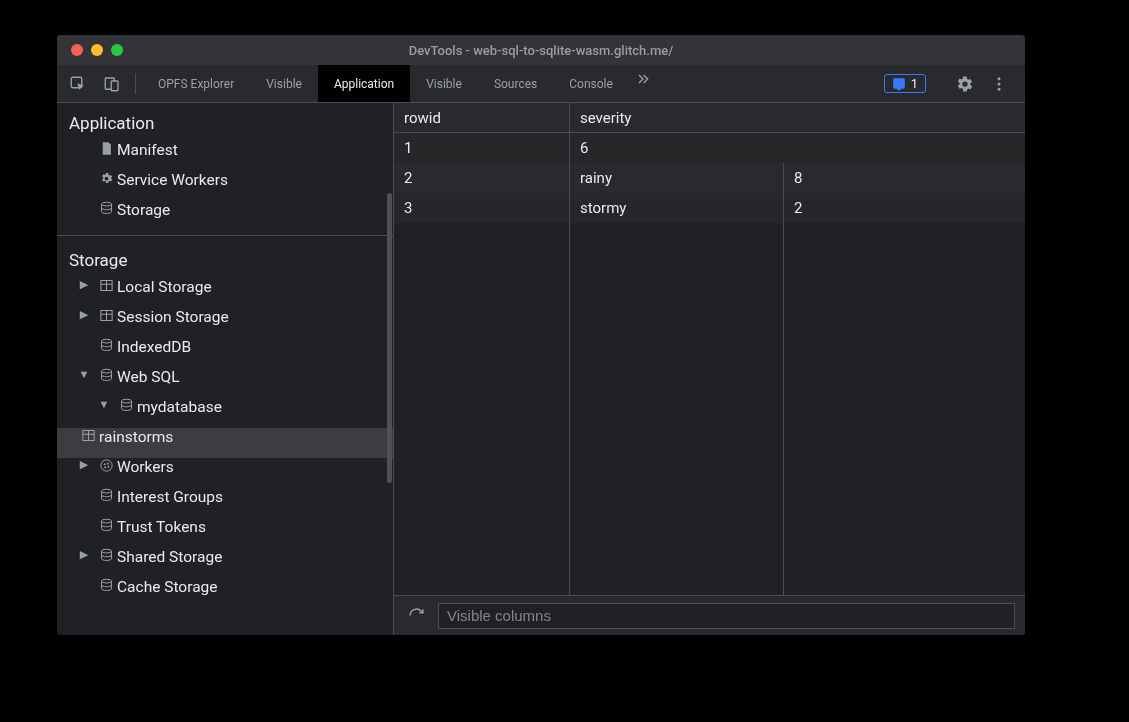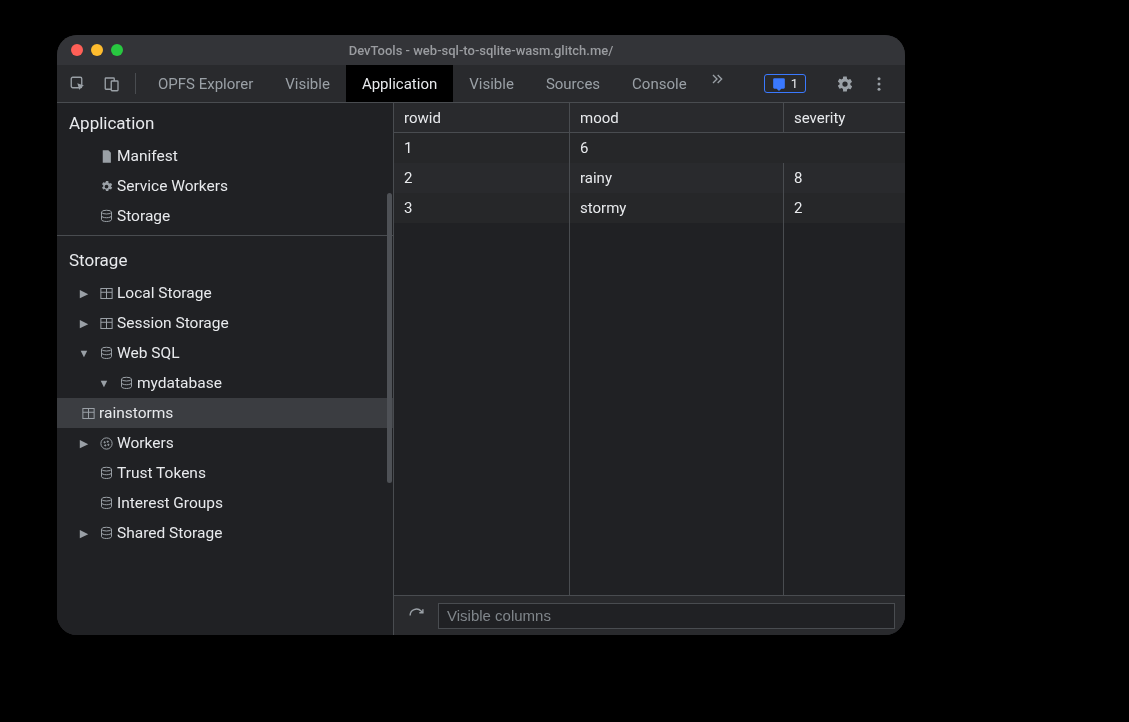--- a/index.html
+++ b/index.html
@@ -8,24 +8,24 @@
     font-family: -apple-system, BlinkMacSystemFont, "Segoe UI", Roboto, sans-serif;
     width: 1129px;
     height: 722px;
     overflow: hidden;
     position: relative;
   }
   .window {
     position: absolute;
     left: 57px;
     top: 35px;
-    width: 848px;
+    width: 968px;
     height: 600px;
     background: #292a2d;
-    border-radius: 20px;
+    border-radius: 4px;
     box-shadow: 0 20px 60px rgba(0,0,0,.6);
     display: flex;
     flex-direction: column;
     overflow: hidden;
   }
   
   .titlebar {
     height: 30px;
     background: #333438;
     display: flex;
@@ -69,21 +69,21 @@
     width: 1px;
     background: #494c50;
     margin: 8px 6px;
   }
   .tabs { display: flex; align-items: stretch; }
   .tab {
     padding: 0 16px;
     display: flex;
     align-items: center;
     color: #9aa0a6;
-    font-size: 15px;
+    font-size: 12px;
     cursor: pointer;
     white-space: nowrap;
   }
   .tab.active {
     background: #000;
     color: #e8eaed;
   }
   .rightctrls {
     margin-left: auto;
     display: flex;
@@ -131,21 +131,21 @@
     background: #4e5156;
     border-radius: 3px;
   }
   .section-head {
     padding: 10px 12px 8px 12px;
     color: #e8eaed;
     font-size: 17px;
   }
   .tree-item {
     display: flex;
-    align-items: center;
+    align-items: flex-start;
     height: 30px;
     color: #e8eaed;
     font-size: 15.5px;
     cursor: pointer;
     padding-left: 20px;
   }
   .tree-item .chev {
     width: 14px;
     display: inline-flex;
     justify-content:center;
@@ -346,20 +346,31 @@
         <span class="icon">
             <svg width="15" height="15" viewBox="0 0 24 24" fill="none" stroke="currentColor" stroke-width="1.6">
               <rect x="3" y="4" width="18" height="16"></rect>
               <line x1="3" y1="10" x2="21" y2="10"></line>
               <line x1="12" y1="4" x2="12" y2="20"></line>
             </svg>
           </span>
         <span>Session Storage</span>
       </div>
       <div class="tree-item">
+        <span class="chev"></span>
+        <span class="icon">
+            <svg width="15" height="15" viewBox="0 0 24 24" fill="none" stroke="currentColor" stroke-width="1.6">
+              <ellipse cx="12" cy="5" rx="8" ry="3"></ellipse>
+              <path d="M4 5v6c0 1.66 3.58 3 8 3s8-1.34 8-3V5"></path>
+              <path d="M4 11v6c0 1.66 3.58 3 8 3s8-1.34 8-3v-6"></path>
+            </svg>
+          </span>
+        <span>IndexedDB</span>
+      </div>
+      <div class="tree-item">
         <span class="chev">▼</span>
         <span class="icon">
             <svg width="15" height="15" viewBox="0 0 24 24" fill="none" stroke="currentColor" stroke-width="1.6">
               <ellipse cx="12" cy="5" rx="8" ry="3"></ellipse>
               <path d="M4 5v6c0 1.66 3.58 3 8 3s8-1.34 8-3V5"></path>
               <path d="M4 11v6c0 1.66 3.58 3 8 3s8-1.34 8-3v-6"></path>
             </svg>
           </span>
         <span>Web SQL</span>
       </div>
@@ -399,53 +410,63 @@
       </div>
       <div class="tree-item">
         <span class="chev"></span>
         <span class="icon">
             <svg width="15" height="15" viewBox="0 0 24 24" fill="none" stroke="currentColor" stroke-width="1.6">
               <ellipse cx="12" cy="5" rx="8" ry="3"></ellipse>
               <path d="M4 5v6c0 1.66 3.58 3 8 3s8-1.34 8-3V5"></path>
               <path d="M4 11v6c0 1.66 3.58 3 8 3s8-1.34 8-3v-6"></path>
             </svg>
           </span>
+        <span>Interest Groups</span>
+      </div>
+      <div class="tree-item">
+        <span class="chev"></span>
+        <span class="icon">
+            <svg width="15" height="15" viewBox="0 0 24 24" fill="none" stroke="currentColor" stroke-width="1.6">
+              <ellipse cx="12" cy="5" rx="8" ry="3"></ellipse>
+              <path d="M4 5v6c0 1.66 3.58 3 8 3s8-1.34 8-3V5"></path>
+              <path d="M4 11v6c0 1.66 3.58 3 8 3s8-1.34 8-3v-6"></path>
+            </svg>
+          </span>
         <span>Trust Tokens</span>
       </div>
       <div class="tree-item">
-        <span class="chev"></span>
-        <span class="icon">
-            <svg width="15" height="15" viewBox="0 0 24 24" fill="none" stroke="currentColor" stroke-width="1.6">
-              <ellipse cx="12" cy="5" rx="8" ry="3"></ellipse>
-              <path d="M4 5v6c0 1.66 3.58 3 8 3s8-1.34 8-3V5"></path>
-              <path d="M4 11v6c0 1.66 3.58 3 8 3s8-1.34 8-3v-6"></path>
-            </svg>
-          </span>
-        <span>Interest Groups</span>
-      </div>
-      <div class="tree-item">
         <span class="chev">▶</span>
         <span class="icon">
             <svg width="15" height="15" viewBox="0 0 24 24" fill="none" stroke="currentColor" stroke-width="1.6">
               <ellipse cx="12" cy="5" rx="8" ry="3"></ellipse>
               <path d="M4 5v6c0 1.66 3.58 3 8 3s8-1.34 8-3V5"></path>
               <path d="M4 11v6c0 1.66 3.58 3 8 3s8-1.34 8-3v-6"></path>
             </svg>
           </span>
         <span>Shared Storage</span>
+      </div>
+      <div class="tree-item">
+        <span class="chev"></span>
+        <span class="icon">
+            <svg width="15" height="15" viewBox="0 0 24 24" fill="none" stroke="currentColor" stroke-width="1.6">
+              <ellipse cx="12" cy="5" rx="8" ry="3"></ellipse>
+              <path d="M4 5v6c0 1.66 3.58 3 8 3s8-1.34 8-3V5"></path>
+              <path d="M4 11v6c0 1.66 3.58 3 8 3s8-1.34 8-3v-6"></path>
+            </svg>
+          </span>
+        <span>Cache Storage</span>
       </div>
 
       <div class="scrollthumb"></div>
     </div>
 
     <div class="main">
       <div class="table">
         <div class="thead">
           <div class="th col0">rowid</div>
-          <div class="th col1">mood</div>
           <div class="th col2">severity</div>
         </div>
         <div class="trow odd">
           <div class="td col0">1</div>
           <div class="td col2">6</div>
         </div>
         <div class="trow even">
           <div class="td col0">2</div>
           <div class="td col1">rainy</div>
           <div class="td col2">8</div>

